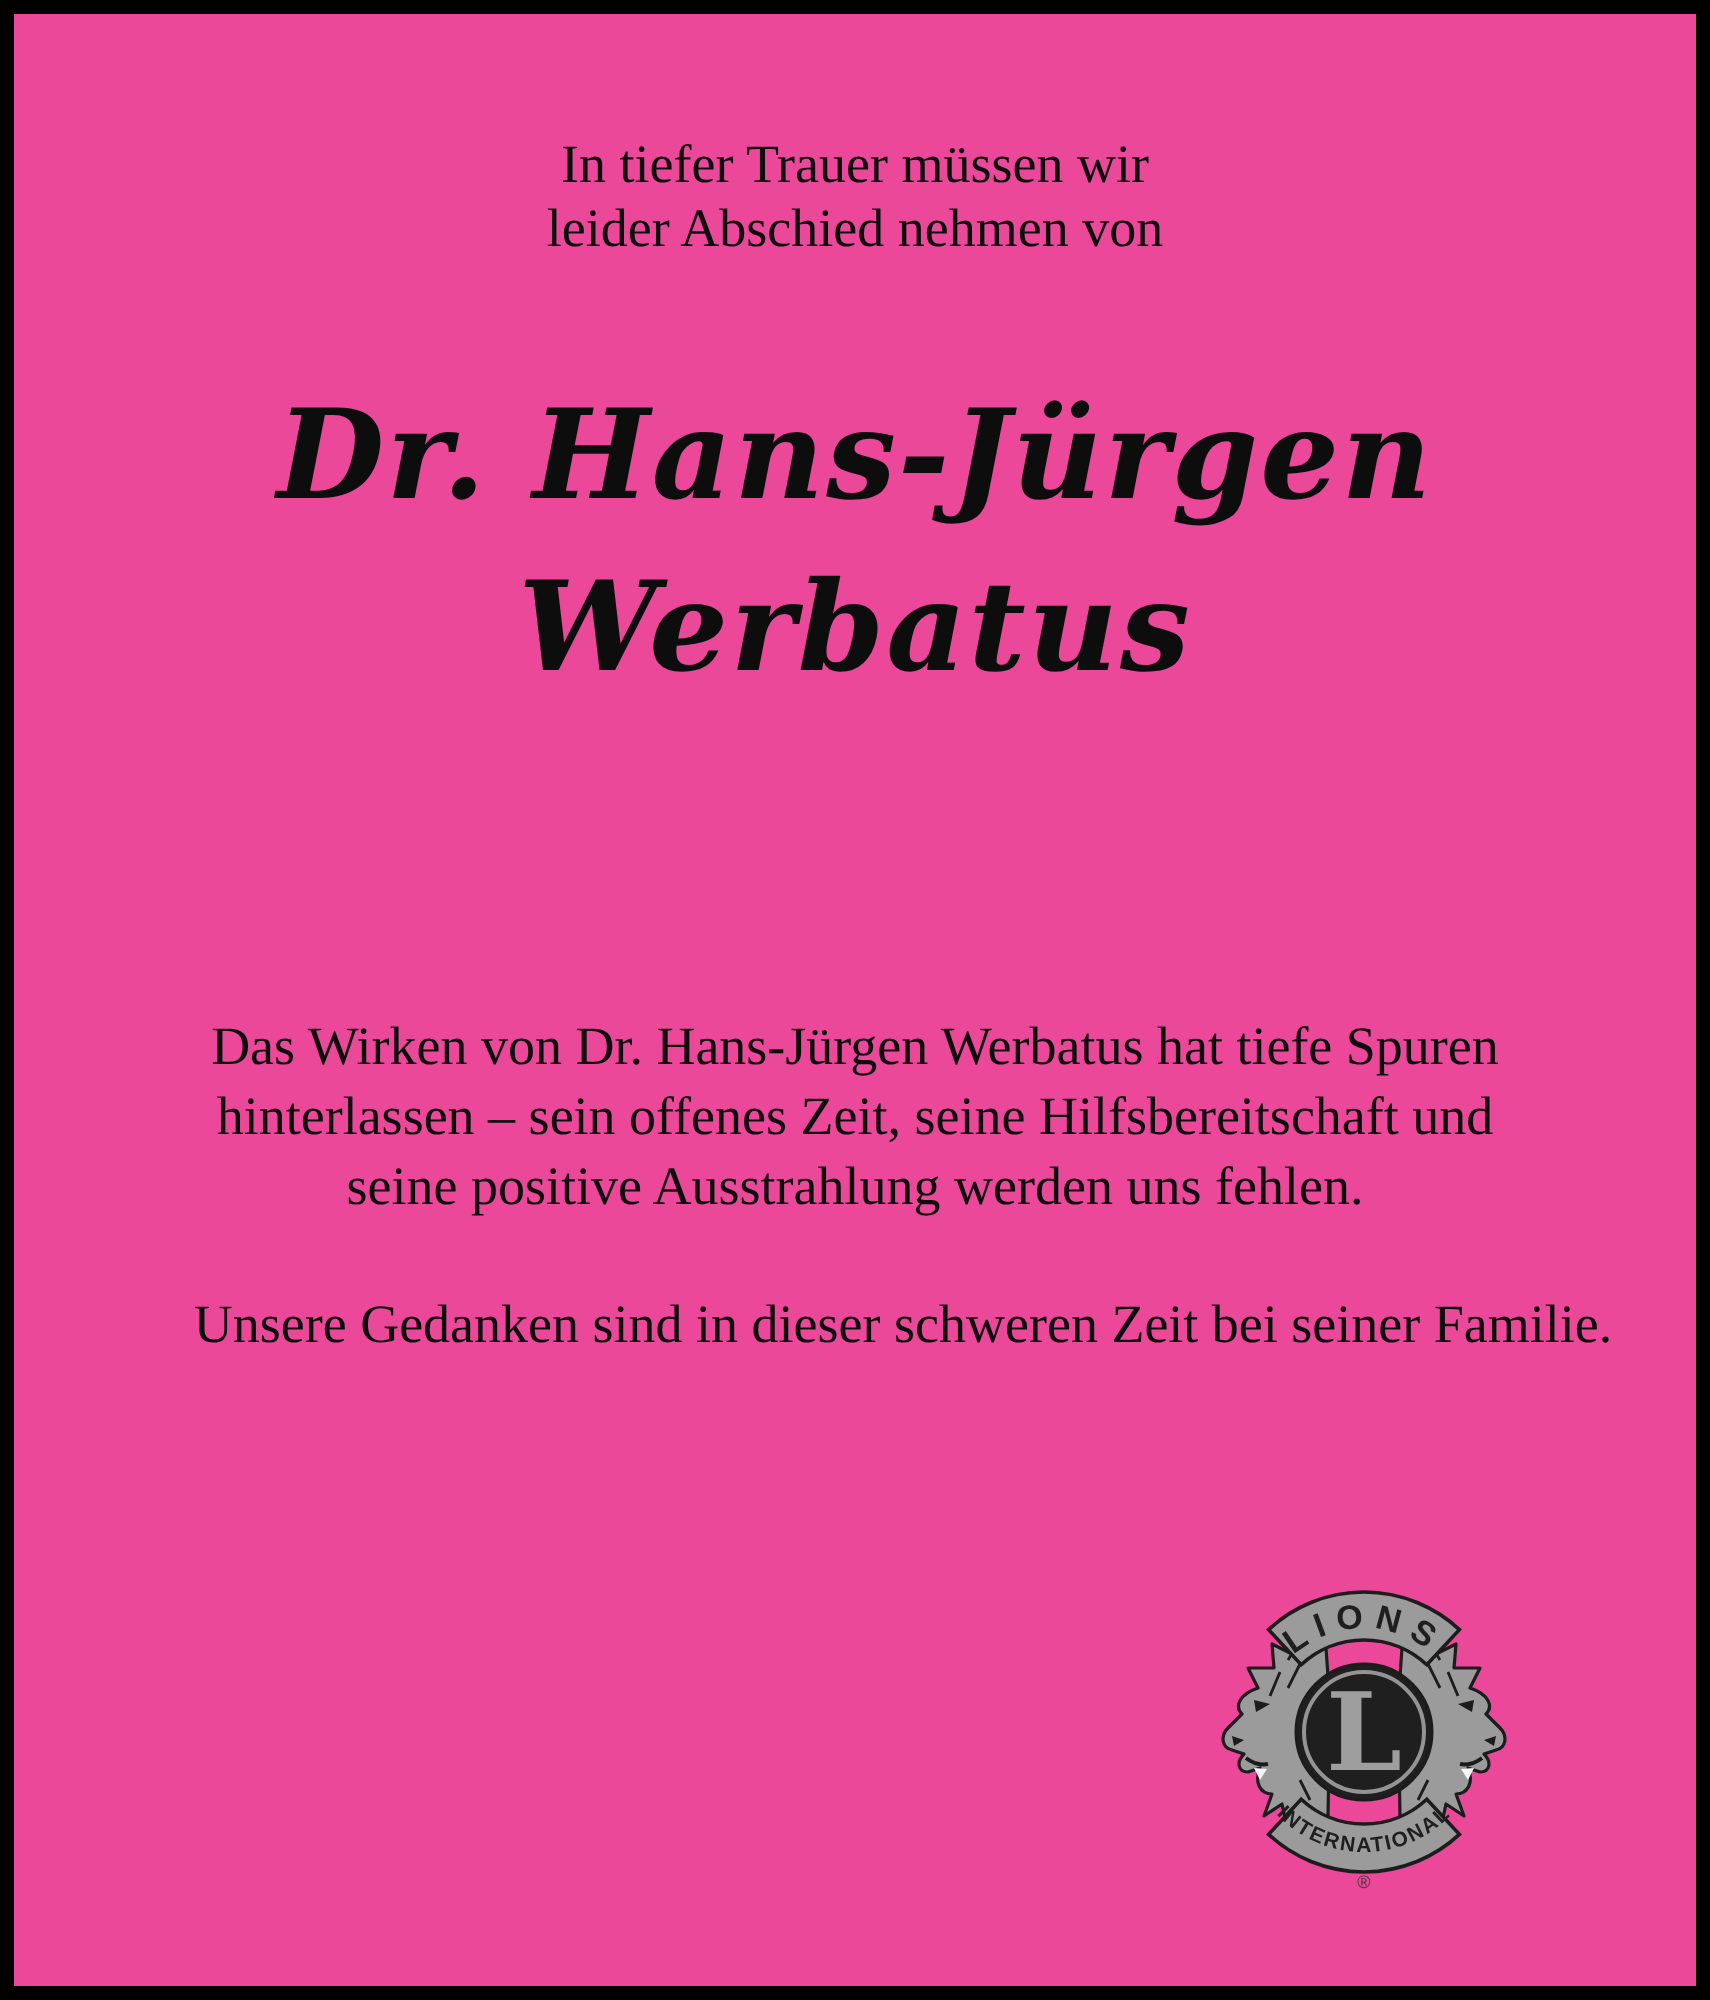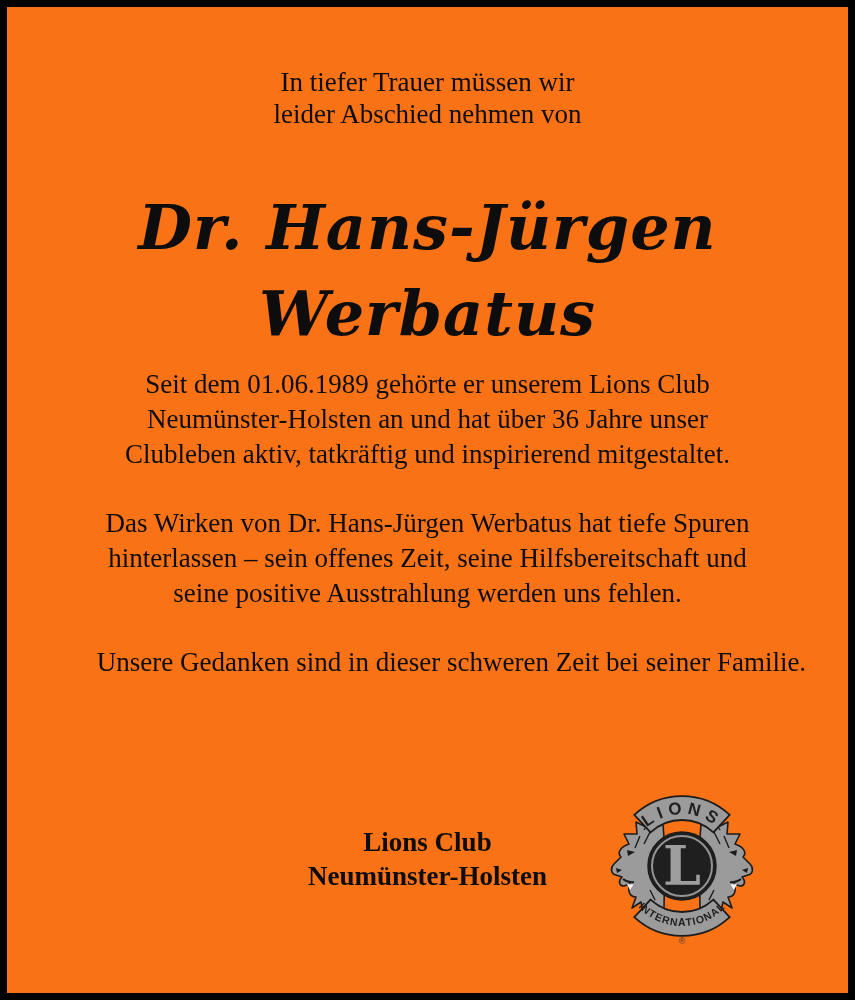--- a/index.html
+++ b/index.html
@@ -5,21 +5,21 @@
   html, body {
     margin: 0;
     padding: 0;
     background: #ffffff;
   }
   .page {
     position: relative;
     width: 855px;
     height: 1000px;
     box-sizing: border-box;
-    background: #f97316;
+    background: #ec4899;
     border: 7px solid #000000;
     font-family: "Liberation Serif", serif;
     color: #0d0d0d;
     overflow: hidden;
   }
   .centered-block {
     position: absolute;
     left: 0;
     width: 100%;
     text-align: center;
@@ -74,32 +74,27 @@
 <body>
 
 <div class="page">
 
   <div class="centered-block intro lines">In tiefer Trauer müssen wir
 leider Abschied nehmen von</div>
 
   <div class="centered-block deceased-name">Dr. Hans-Jürgen Werbatus</div>
 
 
-  <div class="centered-block paragraph membership lines">Seit dem 01.06.1989 gehörte er unserem Lions Club
-Neumünster-Holsten an und hat über 36 Jahre unser
-Clubleben aktiv, tatkräftig und inspirierend mitgestaltet.</div>
 
   <div class="centered-block paragraph legacy lines">Das Wirken von Dr. Hans-Jürgen Werbatus hat tiefe Spuren
 hinterlassen – sein offenes Zeit, seine Hilfsbereitschaft und
 seine positive Ausstrahlung werden uns fehlen.</div>
 
   <div class="centered-block paragraph condolence">Unsere Gedanken sind in dieser schweren Zeit bei seiner Familie.</div>
 
-  <div class="centered-block signature lines">Lions Club
-Neumünster-Holsten</div>
 
   <div class="logo-wrap">
     <svg width="150" height="156" viewBox="0 0 150 156" xmlns="http://www.w3.org/2000/svg">
       <defs>
         <g id="lion-head" stroke="#1c1c1c" stroke-width="1.6" stroke-linejoin="round" fill="#9b9b9b">
           <path d="M56 32 L45 24 L41 36 L29 30 L30 42 L17 42 L22 52
                    C13 55 10 61 14 65
                    L7 72 C3 76 4 82 9 83
                    L15 85 C11 89 12 94 17 94
                    L23 92 C20 99 23 105 29 105

